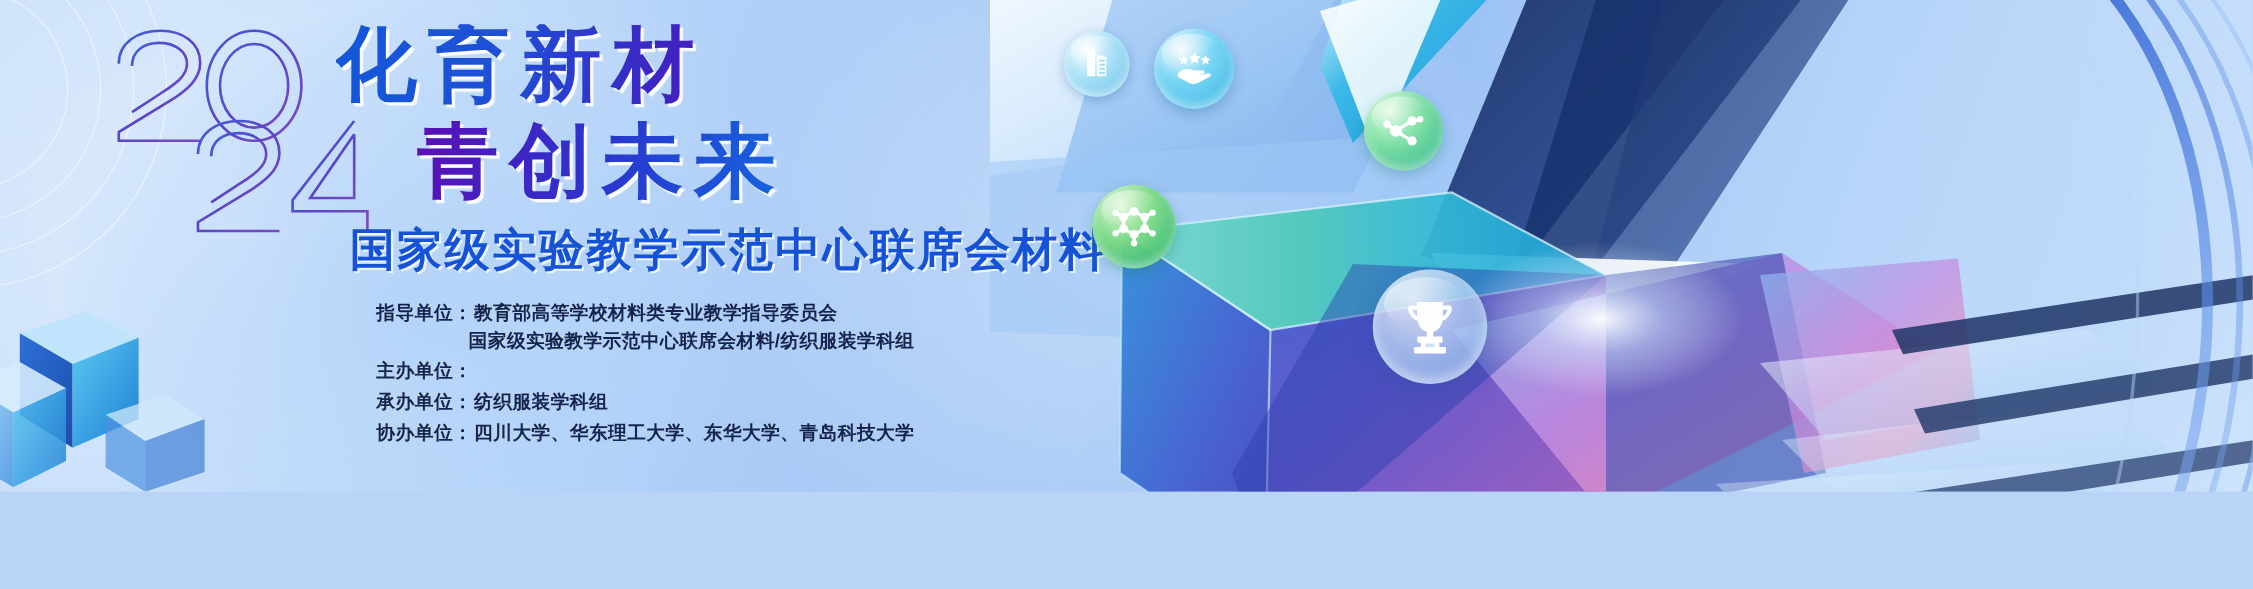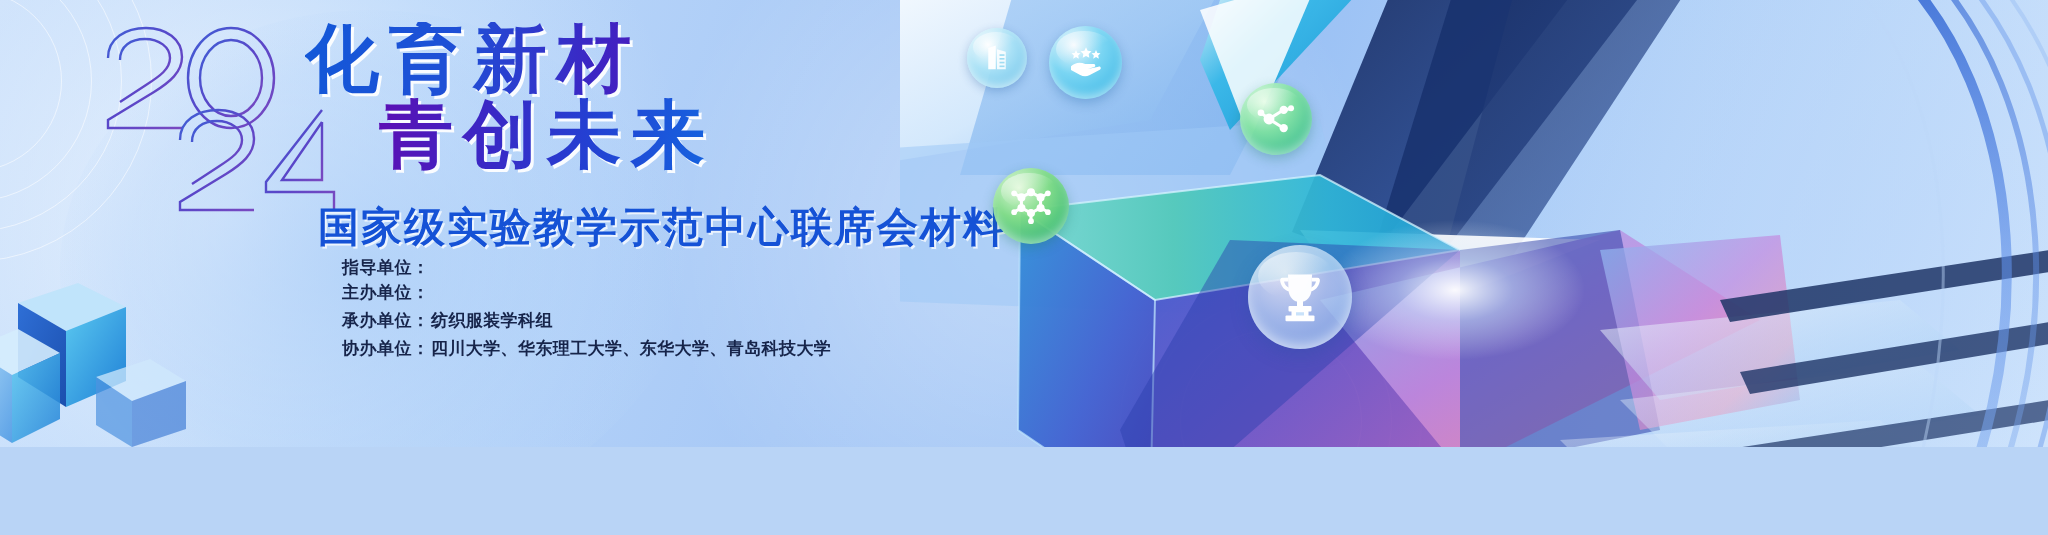--- a/index.html
+++ b/index.html
@@ -49,33 +49,33 @@
 
   
   .headline{position:absolute;left:305px;top:22px;}
   .hl-line{
     font-size:74px;font-weight:700;letter-spacing:10px;line-height:1.0;
     white-space:nowrap;
     -webkit-background-clip:text;background-clip:text;color:transparent;
     filter:drop-shadow(3px 3px 0 rgba(255,255,255,.92));
   }
   .hl-1{background-image:linear-gradient(95deg,#1358d8 0%,#1f4fd6 38%,#3c26c4 70%,#5c0fb4 100%);}
-  .hl-2{margin-top:2px;margin-left:74px;
+  .hl-2{margin-top:14px;margin-left:74px;
     background-image:linear-gradient(95deg,#5c0fb4 0%,#3c26c4 30%,#2440d2 62%,#1565e0 100%);}
 
   
   .compname{
     position:absolute;left:318px;top:200px;
     font-size:41px;font-weight:700;letter-spacing:2px;color:#1552d6;
     white-space:nowrap;
     text-shadow:2px 2px 0 rgba(255,255,255,.75);
   }
 
   
-  .orgs{position:absolute;left:306px;top:256px;width:760px;}
+  .orgs{position:absolute;left:306px;top:273px;width:760px;}
   .org-row{display:flex;align-items:flex-start;margin-bottom:5px;white-space:nowrap;}
   .org-row.tight{margin-bottom:2px;}
   .org-label{
     width:106px;flex:0 0 106px;text-align:right;
     font-size:17px;font-weight:700;color:#16244a;letter-spacing:.5px;
   }
   .org-colon{flex:0 0 12px;font-size:17px;font-weight:700;color:#16244a;text-align:center;}
   .org-value{
     font-size:17px;font-weight:700;color:#16244a;letter-spacing:.4px;
     padding-left:2px;
@@ -282,20 +282,25 @@
     <div class="hl-line hl-1">化育新材</div>
     <div class="hl-line hl-2">青创未来</div>
   </div>
 
   <div class="compname">国家级实验教学示范中心联席会材料</div>
 
   <div class="orgs">
     <div class="org-row tight">
       <span class="org-label">指导单位</span>
       <span class="org-colon">：</span>
+      <span class="org-value">教育部高等学校材料类专业教学指导委员会</span>
+    </div>
+    <div class="org-row">
+      <span class="org-spacer"></span>
+      <span class="org-value indent">国家级实验教学示范中心联席会材料/纺织服装学科组</span>
     </div>
     <div class="org-row">
       <span class="org-label">主办单位</span>
       <span class="org-colon">：</span>
     </div>
     <div class="org-row">
       <span class="org-label">承办单位</span>
       <span class="org-colon">：</span>
       <span class="org-value">纺织服装学科组</span>
     </div>

